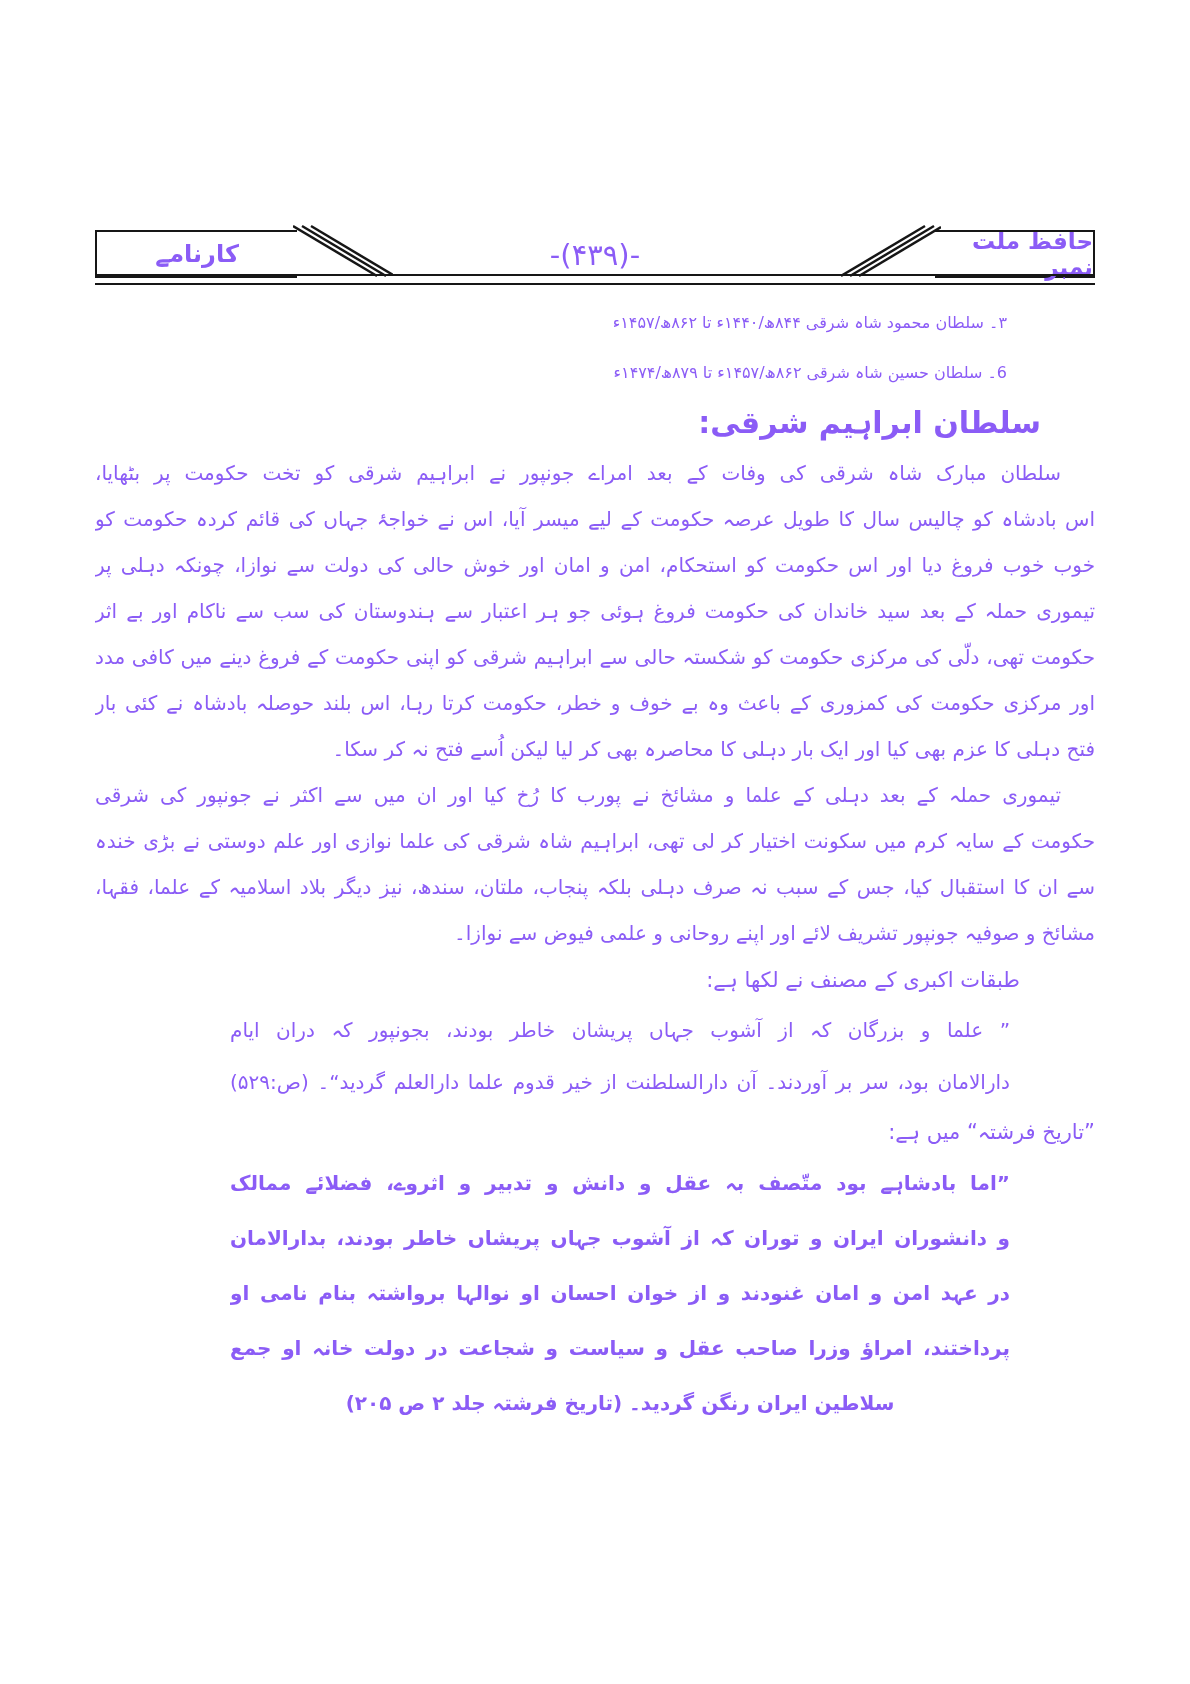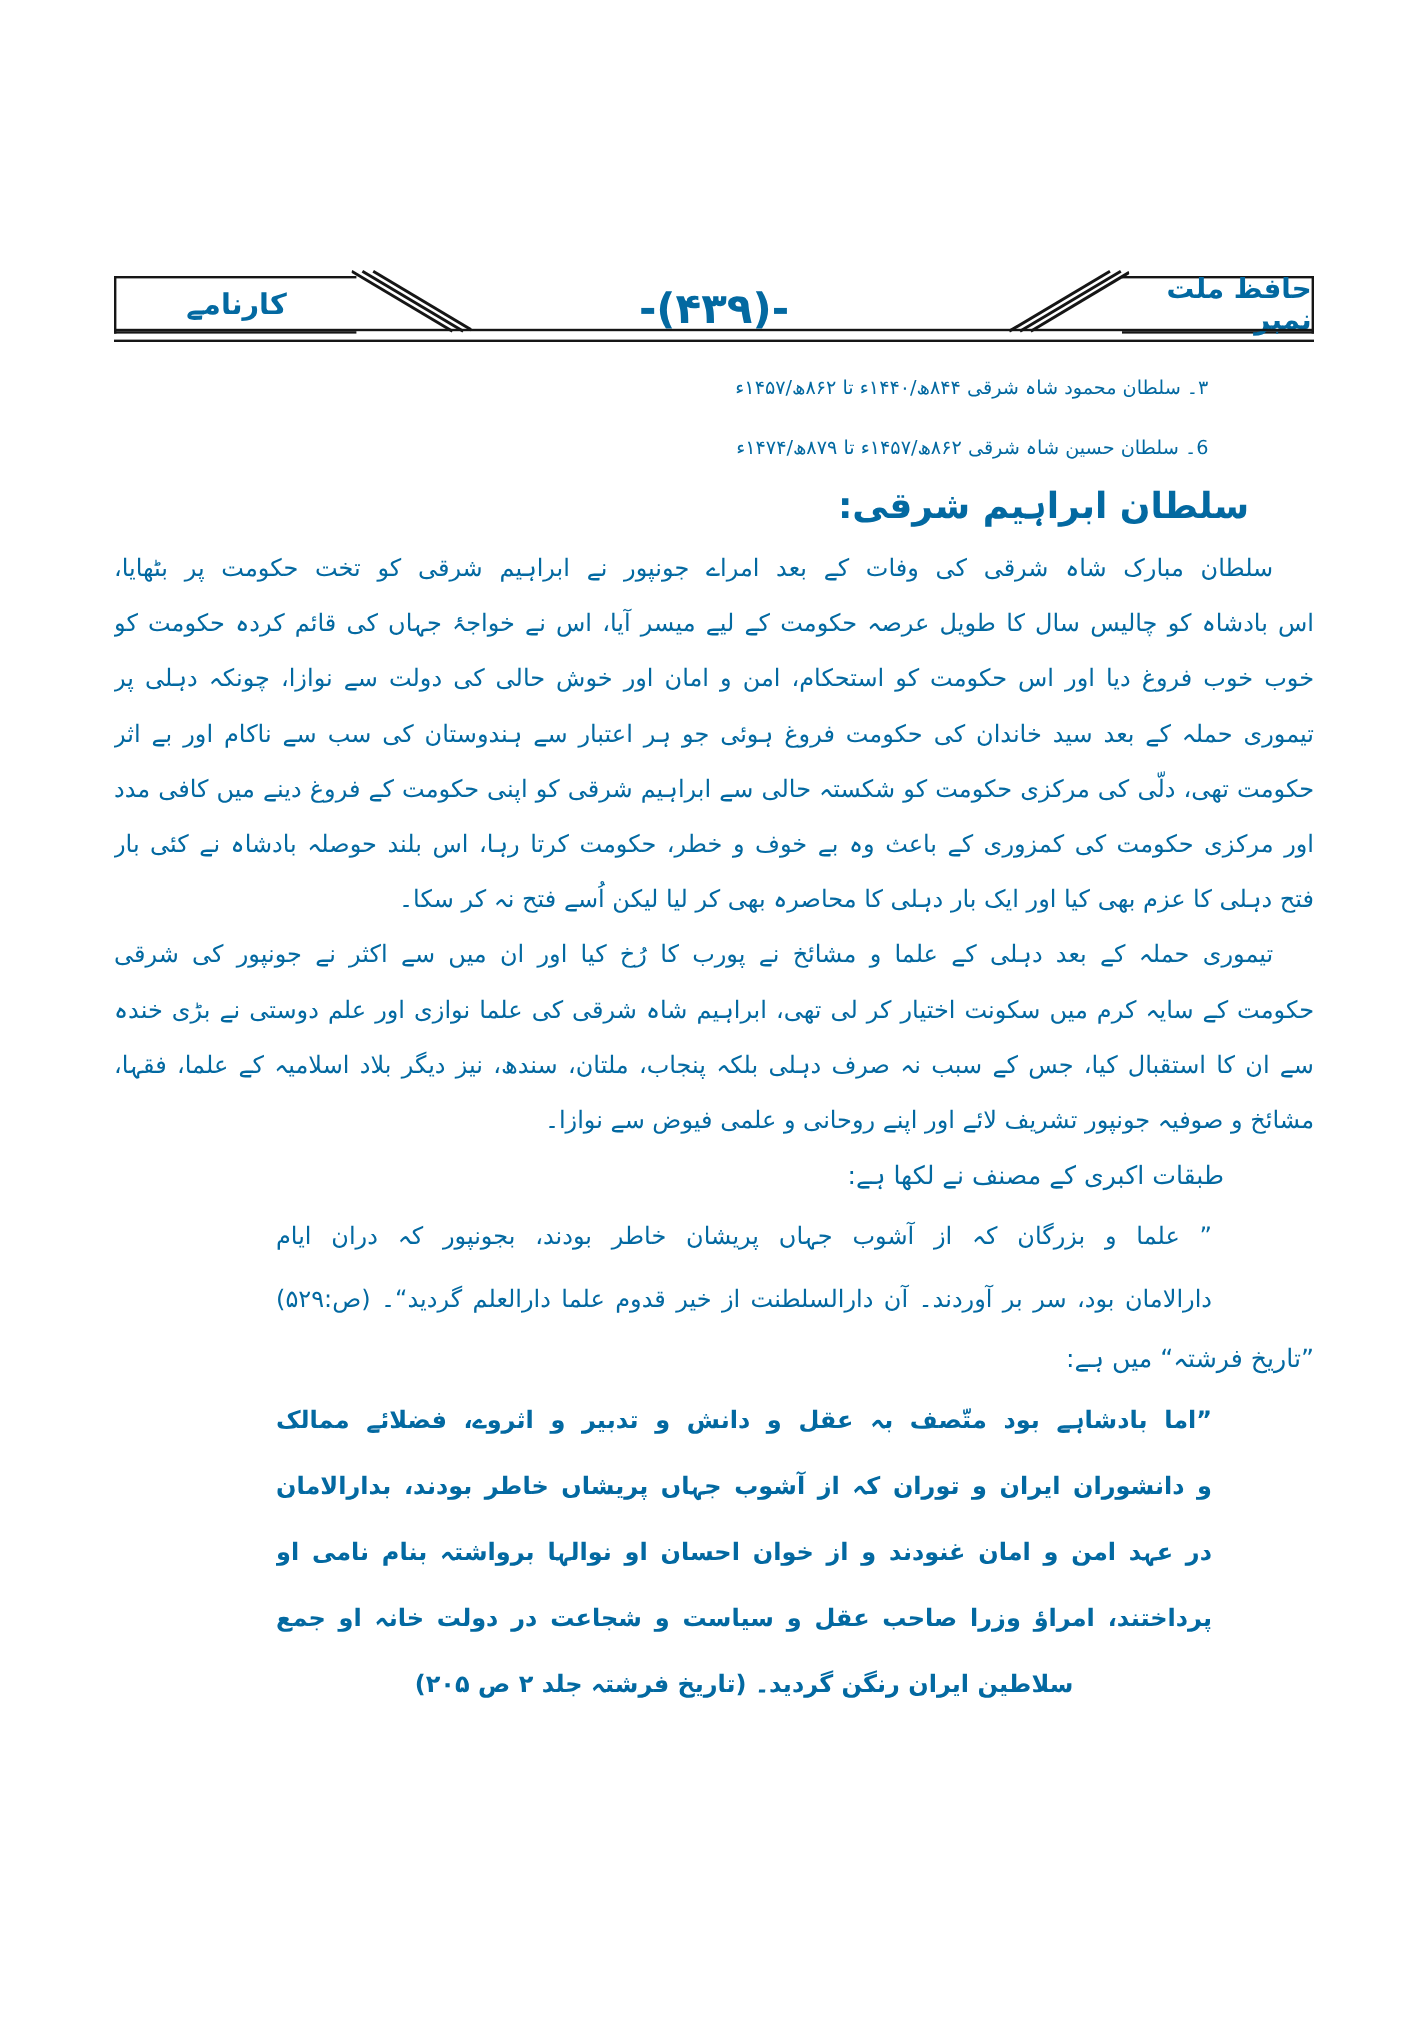--- a/index.html
+++ b/index.html
@@ -2,21 +2,21 @@
 <html lang="ur"><head>
 <meta charset="utf-8">
 <style>
   html,body{margin:0;padding:0;background:#e8e8e8;}
   .page{
     position:relative;
     width:1190px;height:1684px;
     margin:0 auto;
     background:#ffffff;
     font-family:"DejaVu Sans", sans-serif;
-    color:#0369a1;
+    color:#8b5cf6;
     overflow:hidden;
   }
   
   .header{position:absolute;left:95px;right:95px;top:222px;height:63px;}
   .h-left-box{
     position:absolute;left:0;top:8px;width:200px;height:44px;
     border:2px solid #161616;border-right:none;
     display:flex;align-items:center;justify-content:center;
     font-size:24px;font-weight:bold;direction:rtl;
   }
@@ -24,21 +24,21 @@
     position:absolute;right:0;top:8px;width:158px;height:44px;
     border:2px solid #161616;border-left:none;
     display:flex;align-items:center;justify-content:center;
     font-size:23px;font-weight:bold;direction:rtl;
   }
   .h-diag{position:absolute;top:2px;width:100px;height:54px;}
   .h-diag.left{left:198px;}
   .h-diag.right{right:154px;}
   .h-page-num{
     position:absolute;left:0;right:0;top:16px;text-align:center;
-    font-size:35px;font-weight:bold;direction:rtl;letter-spacing:1px;
+    font-size:29px;font-weight:normal;direction:rtl;letter-spacing:1px;
   }
   .double-rule{
     position:absolute;left:0;right:0;bottom:0;height:7px;
     border-top:2.5px solid #161616;border-bottom:2px solid #161616;
   }
   
   .content{
     position:absolute;left:95px;right:95px;top:298px;
     direction:rtl;text-align:right;
   }

